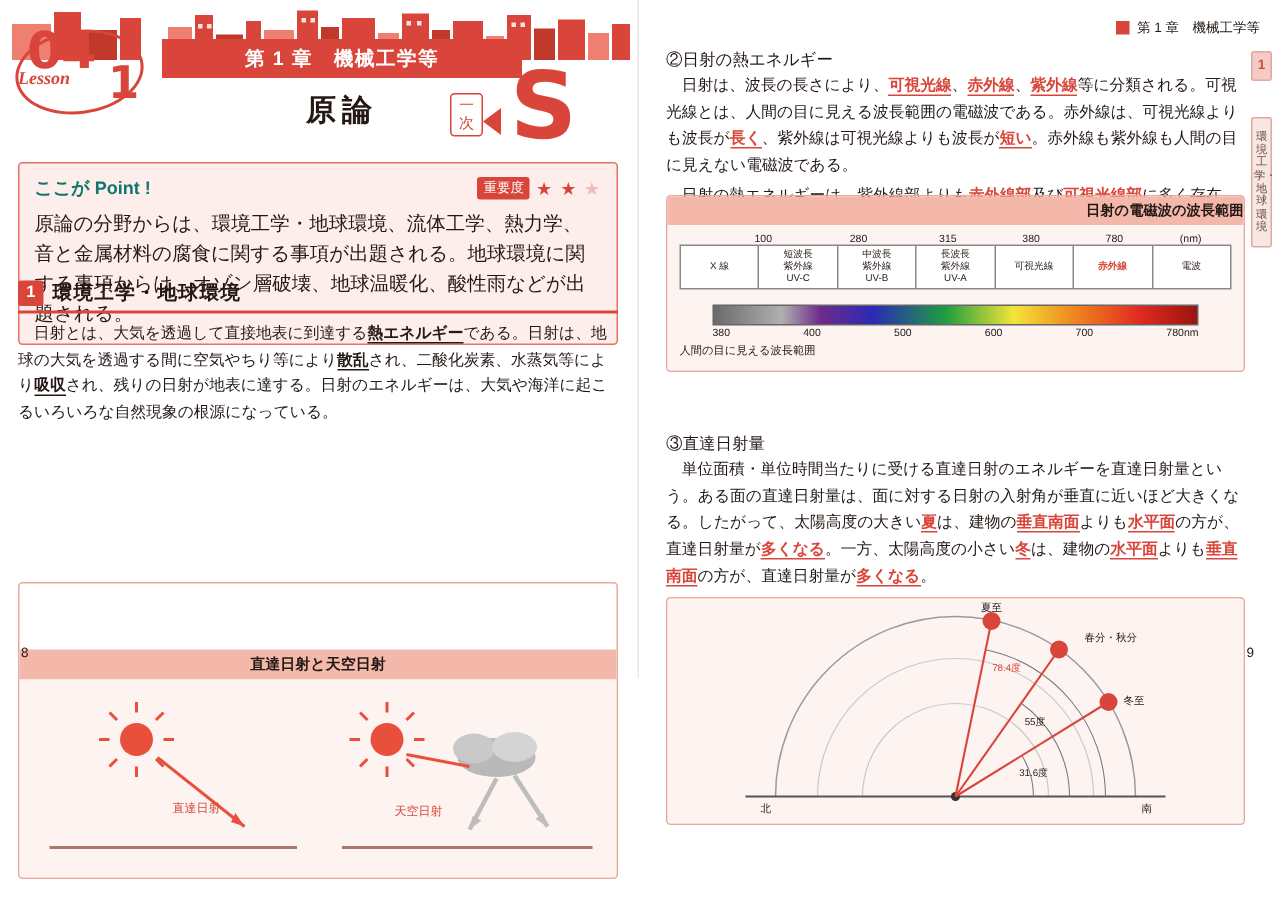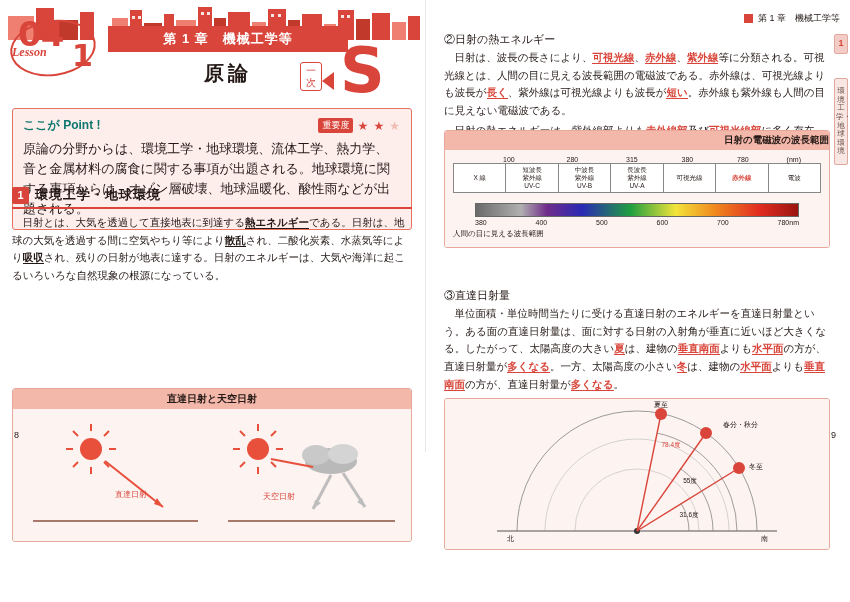--- a/index.html
+++ b/index.html
@@ -116,21 +116,21 @@
   .blk-u { color:#231815; font-weight:bold; border-bottom:1px solid #231815; }
 
   .l-block { position:absolute; left:12px; width:400px; }
 
   
   .fig-box {
     border:1px solid #e8a99c; border-radius:3px; background:#fff; overflow:hidden;
   }
   .fig-cap {
     background:#f4b8ab; color:#231815; font-size:10px; font-weight:bold;
-    text-align:center; padding:3px 0;
+    text-align:center; padding:3px 0;margin-top:44px;
   }
   .fig-body { background:#fdf3f0; position:relative; }
 
   
   .r-head {
     position:absolute; right:10px; top:12px; font-size:9px; color:#231815;
     display:flex; align-items:center; gap:5px;
   }
   .r-head .sq { width:9px; height:9px; background:#d9453a; display:inline-block; }
   .side-tab {

